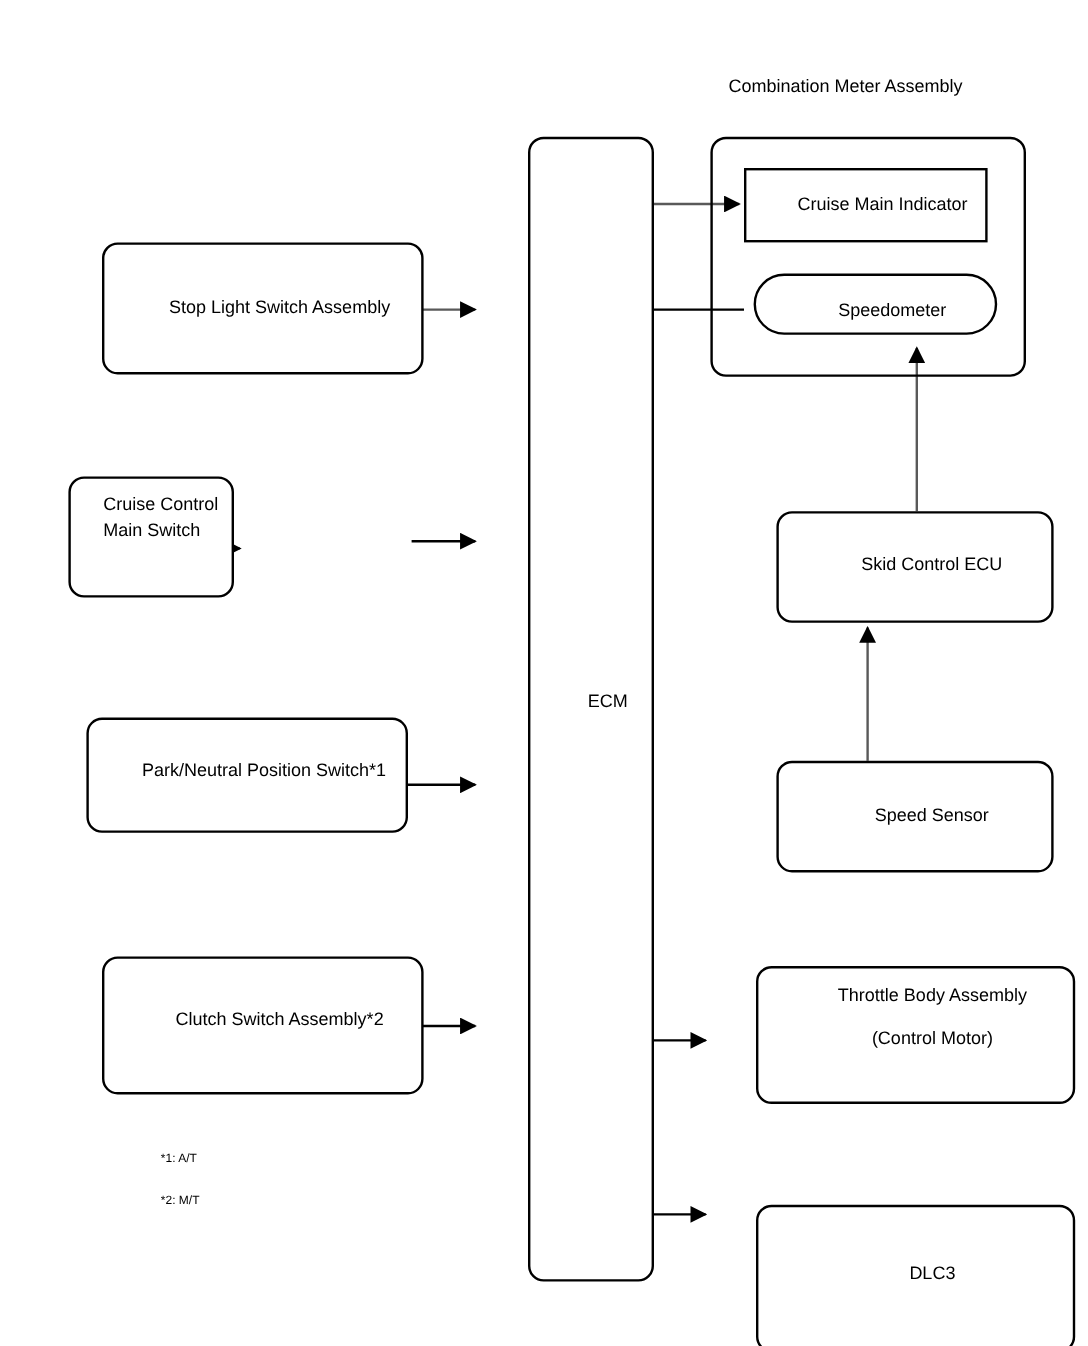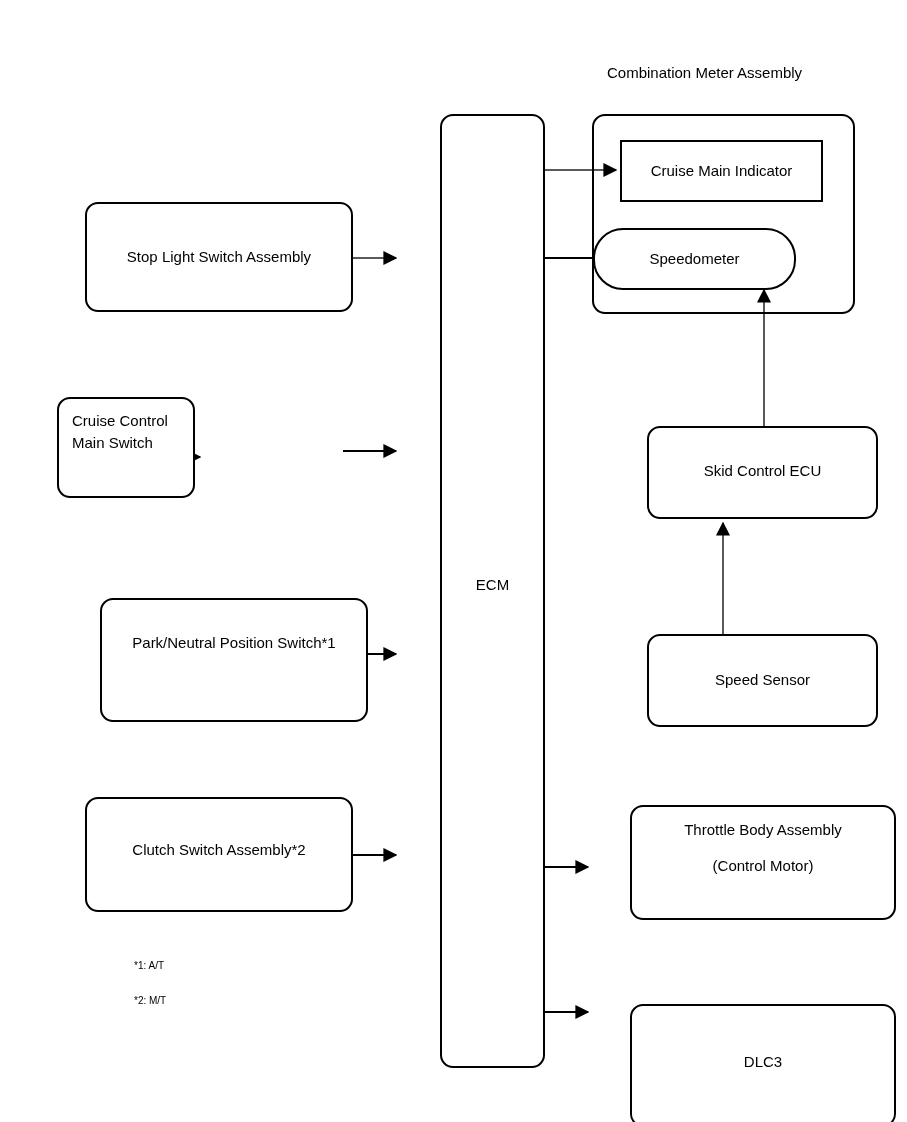--- a/index.html
+++ b/index.html
@@ -25,20 +25,21 @@
     line-height: 22px;
     white-space: pre-line;
   }
   .node.rounded { border-radius: 13px; margin-left: 40px; }
   .node.sharp   { border-radius: 0; }
   .node.group   { border-radius: 13px; background: transparent; }
   .label {
     position: absolute;
     width: 100%;
     text-align: center;
+    padding-left: 14px;
   }
   .label.left {
     text-align: left;
     width: auto;
   }
   .caption {
     position: absolute;
     font-size: 15px;
     color: #000000;
     white-space: nowrap;
@@ -120,42 +121,42 @@
   <div class="node rounded" style="left:45px; top:202px; width:268px; height:110px;">
     <div class="label" style="top:42px;">Stop Light Switch Assembly</div>
   </div>
 
   <div class="node rounded" style="left:17px; top:397px; width:138px; height:101px;">
     <div class="label left" style="left:13px; top:11px;">Cruise Control
 Main Switch</div>
   </div>
 
 
-  <div class="node rounded" style="left:60px; top:598px; width:268px; height:124px;">
+  <div class="node rounded" style="left:32px; top:598px; width:268px; height:96px;">
     <div class="label" style="top:32px;">Park/Neutral Position Switch*1</div>
   </div>
 
   <div class="node rounded" style="left:45px; top:797px; width:268px; height:115px;">
     <div class="label" style="top:40px;">Clutch Switch Assembly*2</div>
   </div>
 
   <div class="footnote" style="left:134px; top:960px;">*1: A/T</div>
   <div class="footnote" style="left:134px; top:995px;">*2: M/T</div>
 
   <div class="node rounded" style="left:400px; top:114px; width:105px; height:954px;">
     <div class="label" style="top:458px;">ECM</div>
   </div>
 
   <div class="node group" style="left:592px; top:114px; width:263px; height:200px;"></div>
 
   <div class="node sharp" style="left:620px; top:140px; width:203px; height:62px;">
     <div class="label" style="top:18px;">Cruise Main Indicator</div>
   </div>
 
-  <div class="node sharp" style="left:593px; top:228px; width:203px; height:62px;border-radius:30px;">
+  <div class="node sharp" style="left:628px; top:228px; width:203px; height:51px;border-radius:30px;">
     <div class="label" style="top:18px;">Speedometer</div>
   </div>
 
   <div class="node rounded" style="left:607px; top:426px; width:231px; height:93px;">
     <div class="label" style="top:32px;">Skid Control ECU</div>
   </div>
 
   <div class="node rounded" style="left:607px; top:634px; width:231px; height:93px;">
     <div class="label" style="top:33px;">Speed Sensor</div>
   </div>

